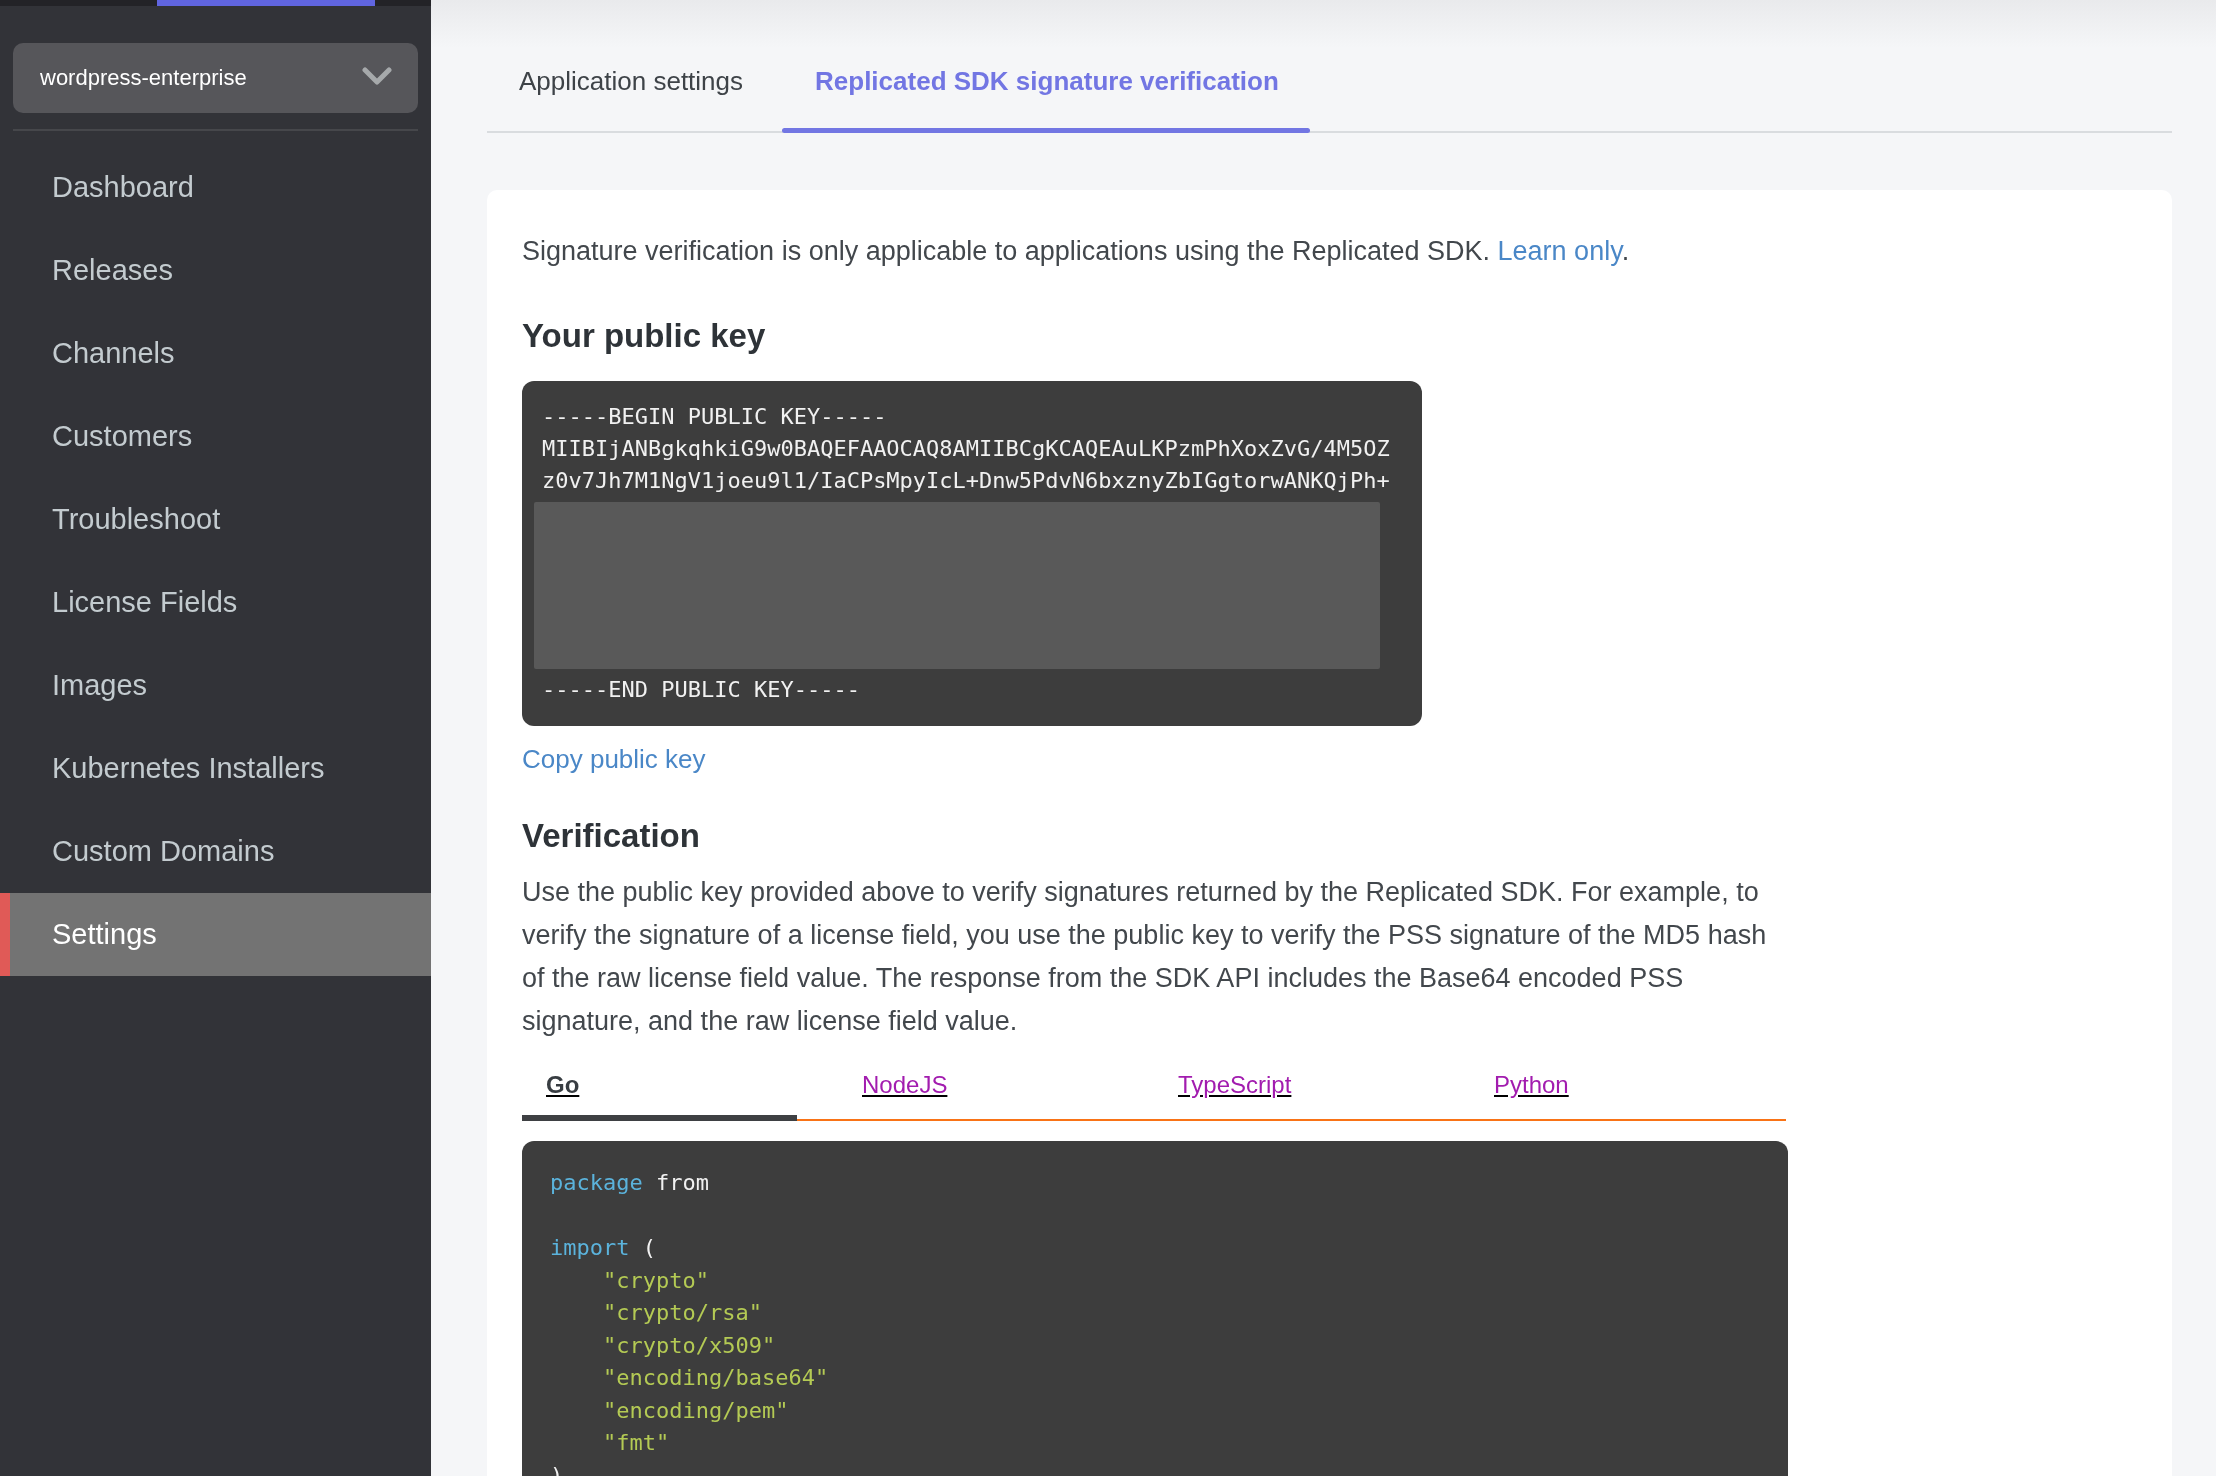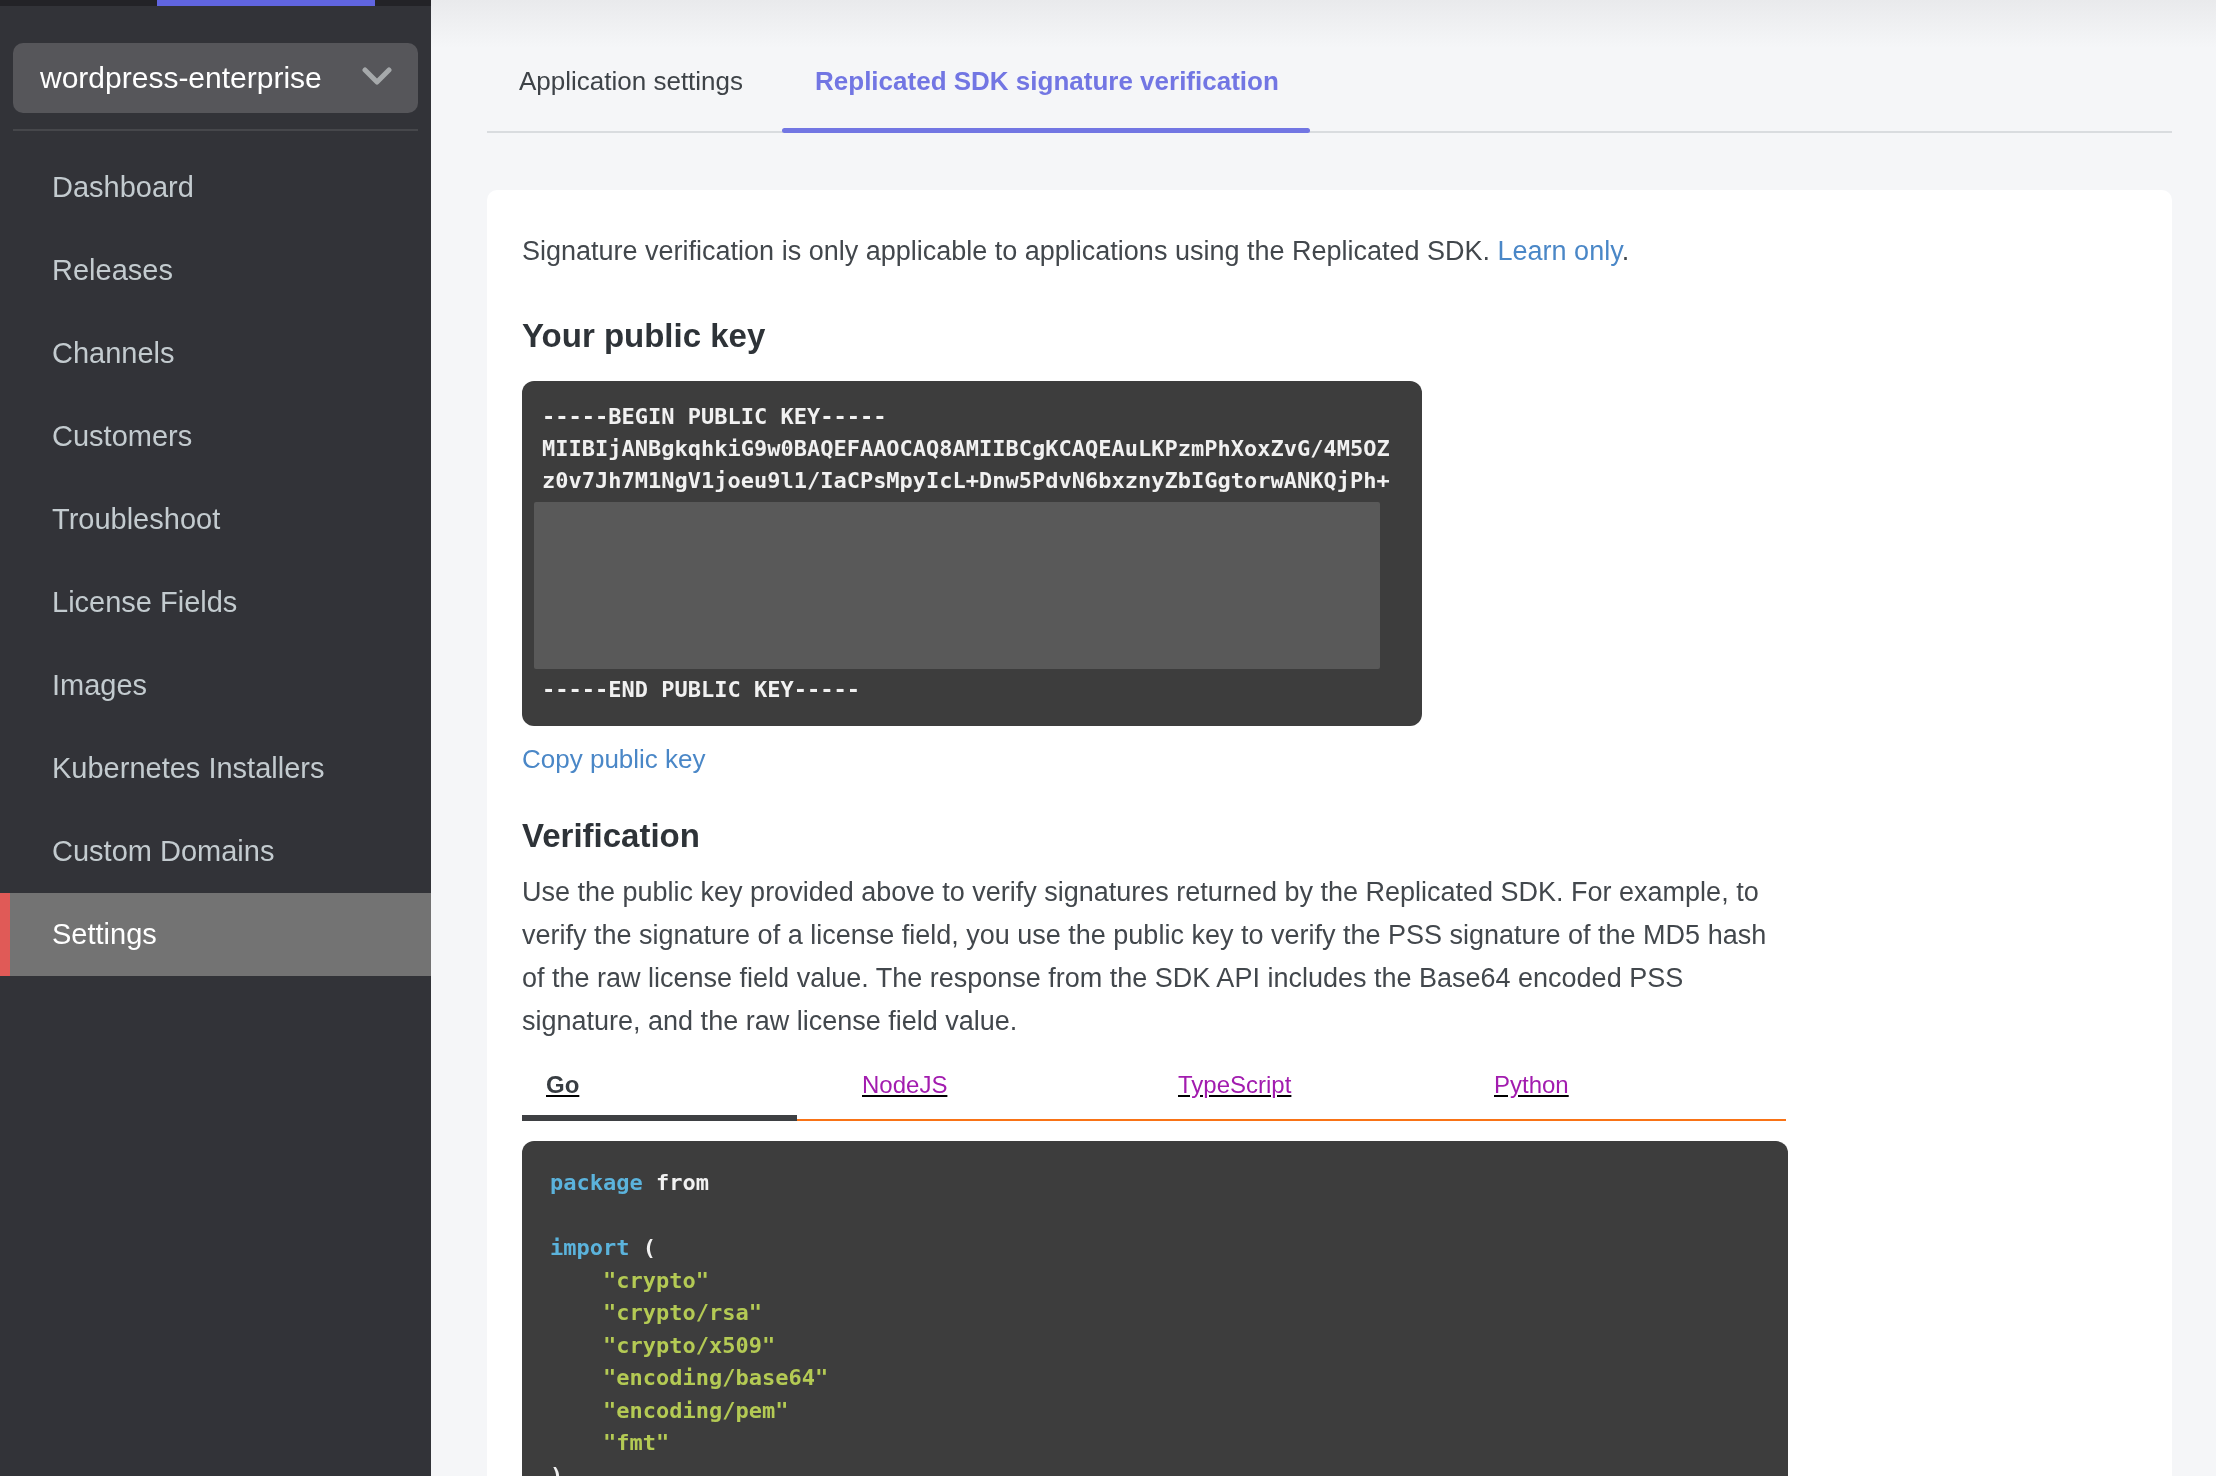--- a/index.html
+++ b/index.html
@@ -15,21 +15,21 @@
   .top-strip { position:absolute; top:0; left:0; width:431px; height:6px; background:#232327; z-index:5; }
   .top-strip-accent { position:absolute; top:0; left:157px; width:218px; height:6px; background:#6065e0; }
 
   
   .sidebar { position:absolute; top:6px; left:0; width:431px; height:1470px; background:#323338; z-index:4; }
   .app-selector {
     margin:37px 13px 0 13px; height:70px; background:#56565a; border-radius:10px;
     display:flex; align-items:center; justify-content:space-between;
     padding:0 26px 0 27px; cursor:pointer;
   }
-  .app-selector-label { color:#ffffff; font-size:30px; }
+  .app-selector-label { color:#ffffff; font-size:22px; }
   .chev { width:30px; height:18px; }
   .sidebar-divider { margin:16px 13px 0 13px; height:2px; background:#46474b; }
   .nav { margin-top:15px; }
   .nav-item {
     height:83px; display:flex; align-items:center; padding-left:52px;
     color:#c3cbcf; font-size:29px; cursor:pointer; white-space:nowrap;
   }
   .nav-item.selected {
     background:#737373; color:#ffffff;
     border-left:10px solid #e05a57; padding-left:42px;
@@ -67,21 +67,21 @@
   .text-link { color:#4a87c7; cursor:pointer; text-decoration:none; }
 
   .section-heading { margin-top:50px; font-size:33px; font-weight:700; color:#2e3338; }
 
   .code-block {
     background:#3d3d3d; border-radius:12px; color:#f1f1f1;
     font-family:"DejaVu Sans Mono","Liberation Mono",monospace;
     font-size:22px; line-height:32px;
   }
   .code-block.key { margin-top:26px; width:900px; padding:20px; }
-  .code-line { white-space:pre;font-weight:bold; }
+  .code-line { white-space:pre; }
   .redacted { height:167px; width:846px; margin:5px 0 5px -8px; background:#595959; border-radius:2px; }
 
   .copy-link { display:inline-block; margin-top:18px; font-size:26px; }
 
   .verif-heading { margin-top:42px; }
   .verif-body { margin-top:16px; width:1264px; font-size:27px; line-height:43px; color:#42474c; }
 
   .lang-tabs {
     margin-top:14px; width:1264px; border-bottom:2px solid #f97316;
     display:flex; position:relative;text-decoration:underline;

